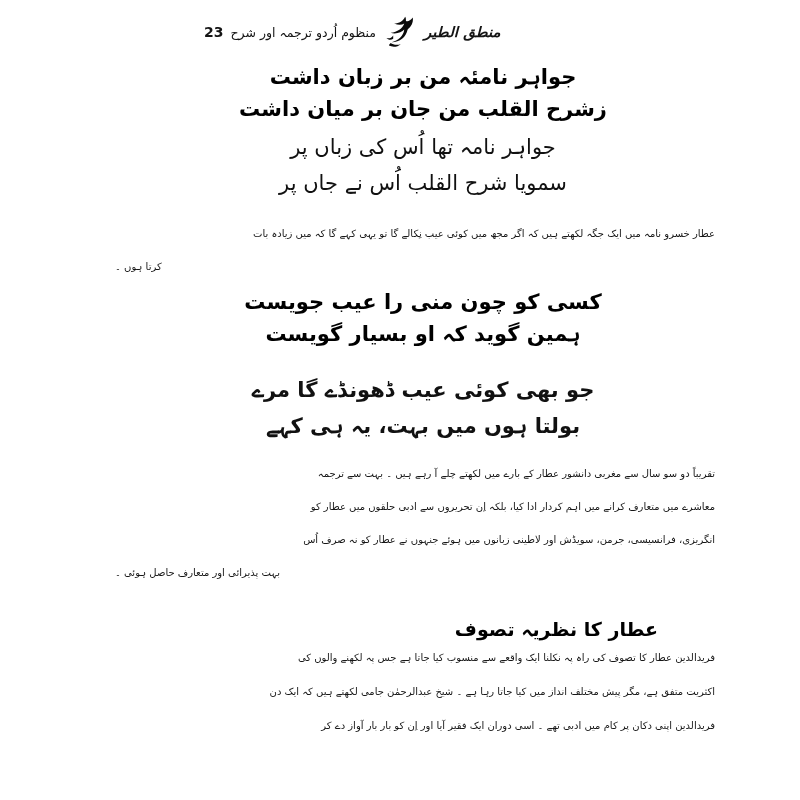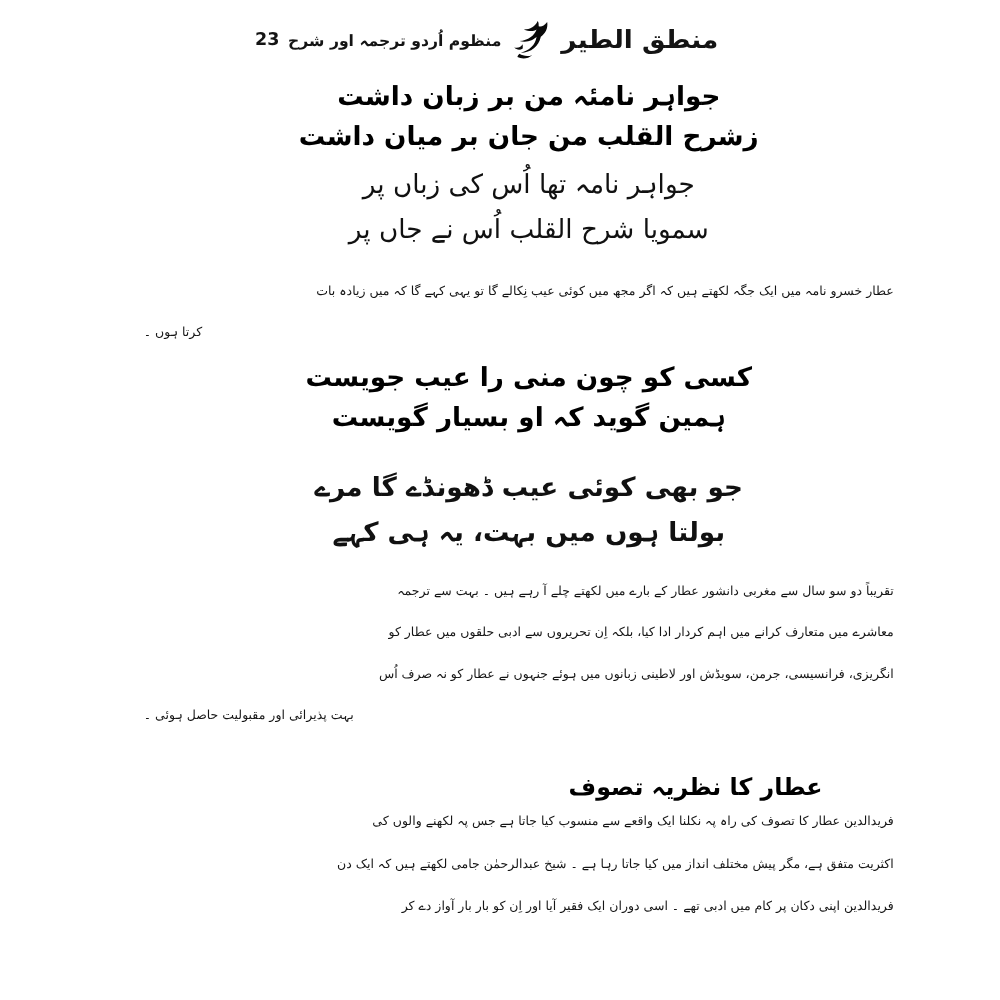--- a/index.html
+++ b/index.html
@@ -23,28 +23,29 @@
     position: absolute;
     top: 14px;
     left: 204px;
     height: 36px;
     display: flex;
     direction: rtl;
     align-items: center;
     gap: 7px;
   }
   .book-title {
-    font-size: 21px;
+    font-size: 15px;
     font-weight: bold;
     white-space: nowrap;
     transform: scaleY(0.95);
+    font-style: italic;
   }
   .header-subtitle {
     font-size: 12.5px;
-    font-weight: bold;
+    font-weight: normal;
     white-space: nowrap;
   }
   .page-number {
     font-size: 14px;
     font-weight: bold;
     direction: ltr;
   }
   .logo-wrap { display: inline-flex; align-items: center; }
 
   
@@ -139,21 +140,21 @@
 
   <div class="couplet urdu" style="top:372px;font-weight:bold;">
     <div class="vline">جو بھی کوئی عیب ڈھونڈے گا مرے</div>
     <div class="vline">بولتا ہوں میں بہت، یہ ہی کہے</div>
   </div>
 
   <div class="para" style="top:457px;">
     <div class="pline">تقریباً دو سو سال سے مغربی دانشور عطار کے بارے میں لکھتے چلے آ رہے ہیں ۔ بہت سے ترجمہ</div>
     <div class="pline">معاشرے میں متعارف کرانے میں اہم کردار ادا کیا، بلکہ اِن تحریروں سے ادبی حلقوں میں عطار کو</div>
     <div class="pline">انگریزی، فرانسیسی، جرمن، سویڈش اور لاطینی زبانوں میں ہوئے جنہوں نے عطار کو نہ صرف اُس</div>
-    <div class="pline para-end">بہت پذیرائی اور مقبولیت حاصل ہوئی ۔</div>
+    <div class="pline para-end">بہت پذیرائی اور متعارف حاصل ہوئی ۔</div>
   </div>
 
   <div class="section-heading">عطار کا نظریہ تصوف</div>
 
   <div class="para para3" style="top:641px;">
     <div class="pline">فریدالدین عطار کا تصوف کی راہ پہ نکلنا ایک واقعے سے منسوب کیا جاتا ہے جس پہ لکھنے والوں کی</div>
     <div class="pline">اکثریت متفق ہے، مگر پیش مختلف انداز میں کیا جاتا رہا ہے ۔ شیخ عبدالرحمٰن جامی لکھتے ہیں کہ ایک دن</div>
     <div class="pline">فریدالدین اپنی دکان پر کام میں ادبی تھے ۔ اسی دوران ایک فقیر آیا اور اِن کو بار بار آواز دے کر</div>
   </div>
 

